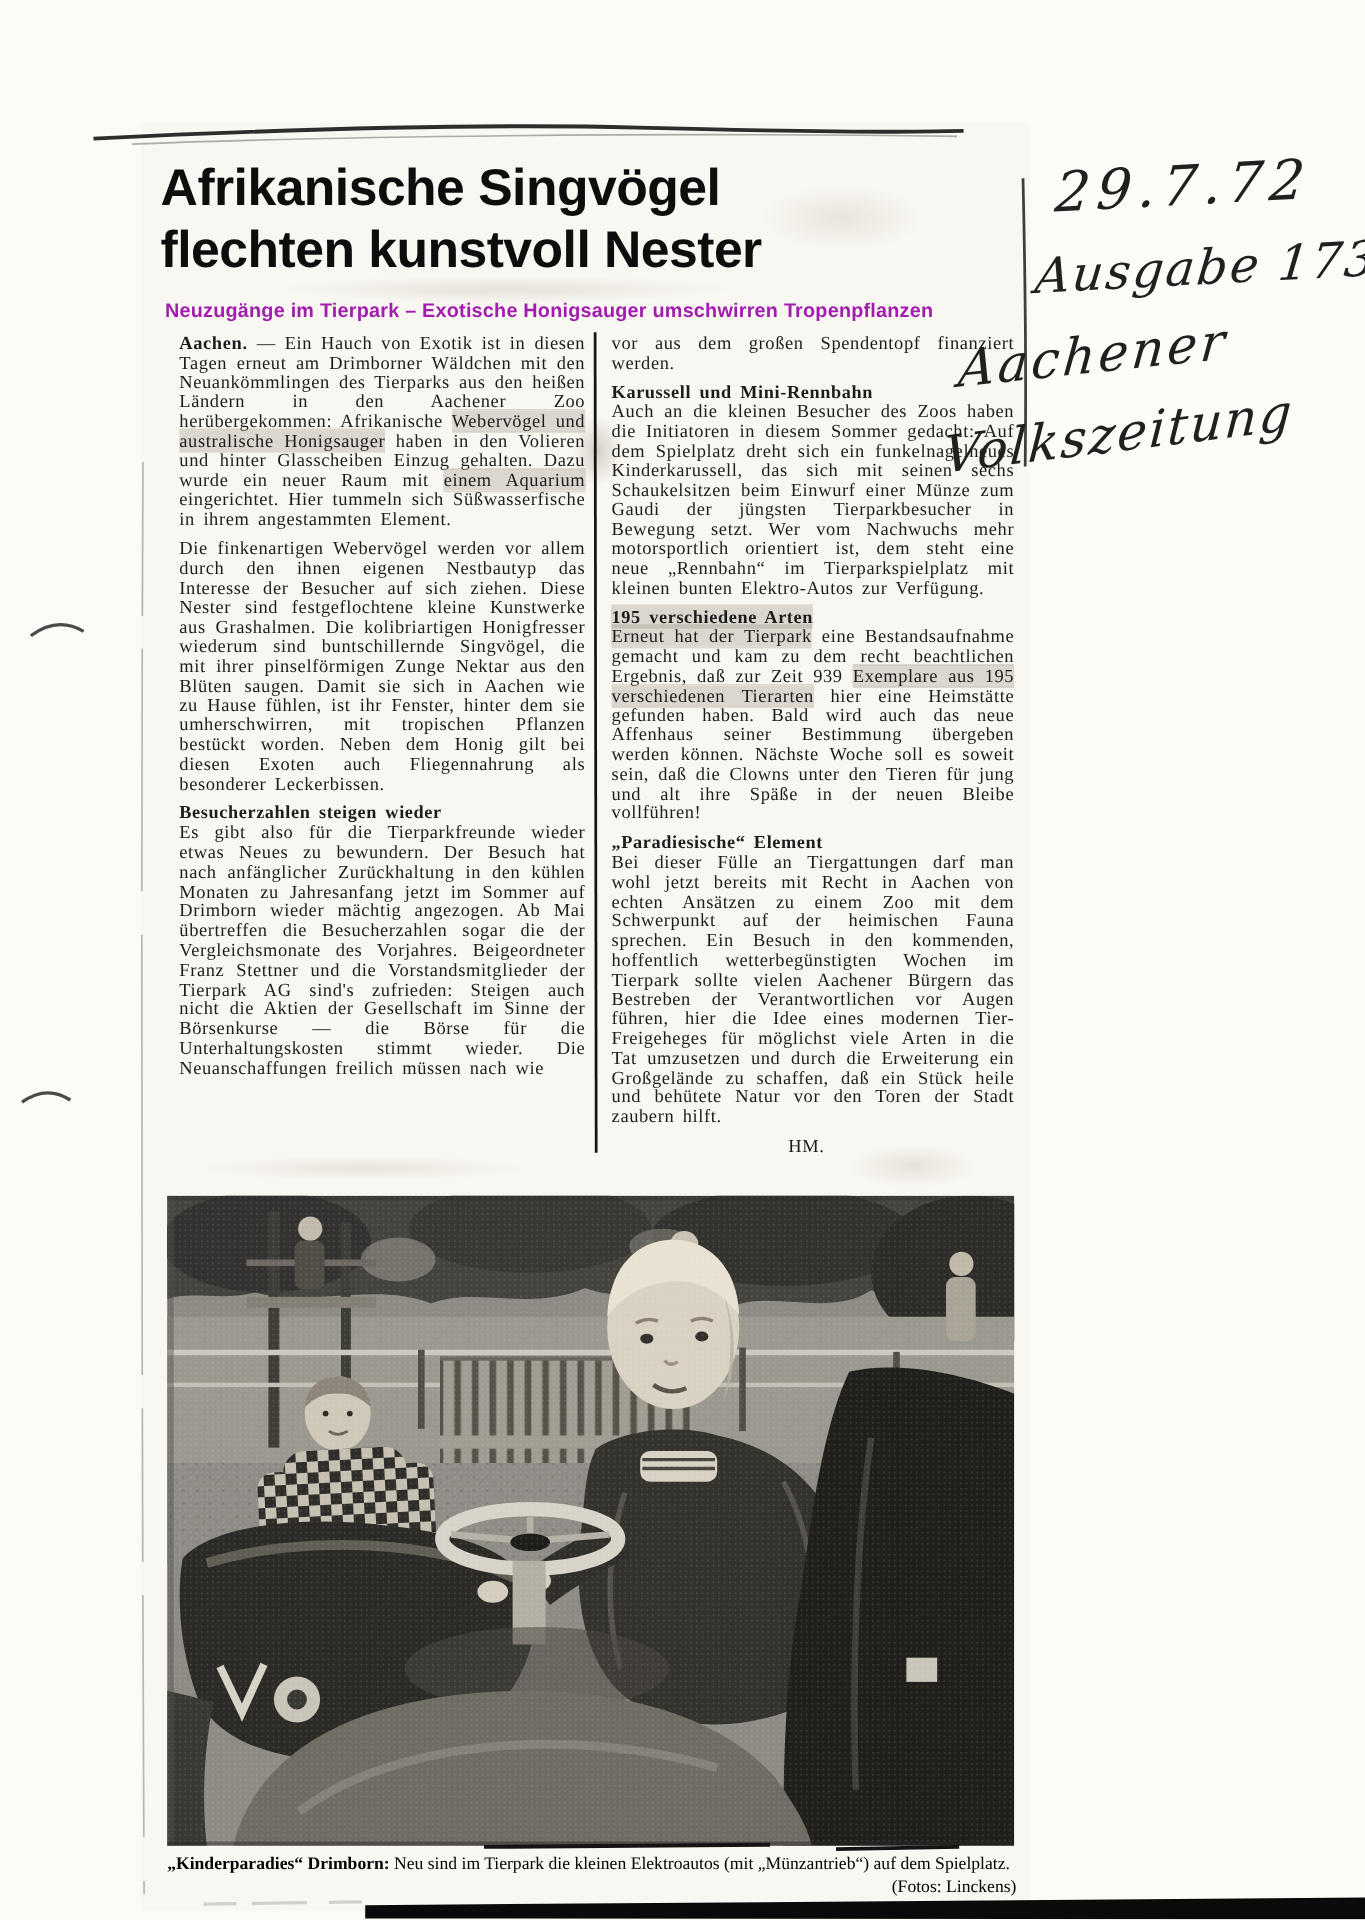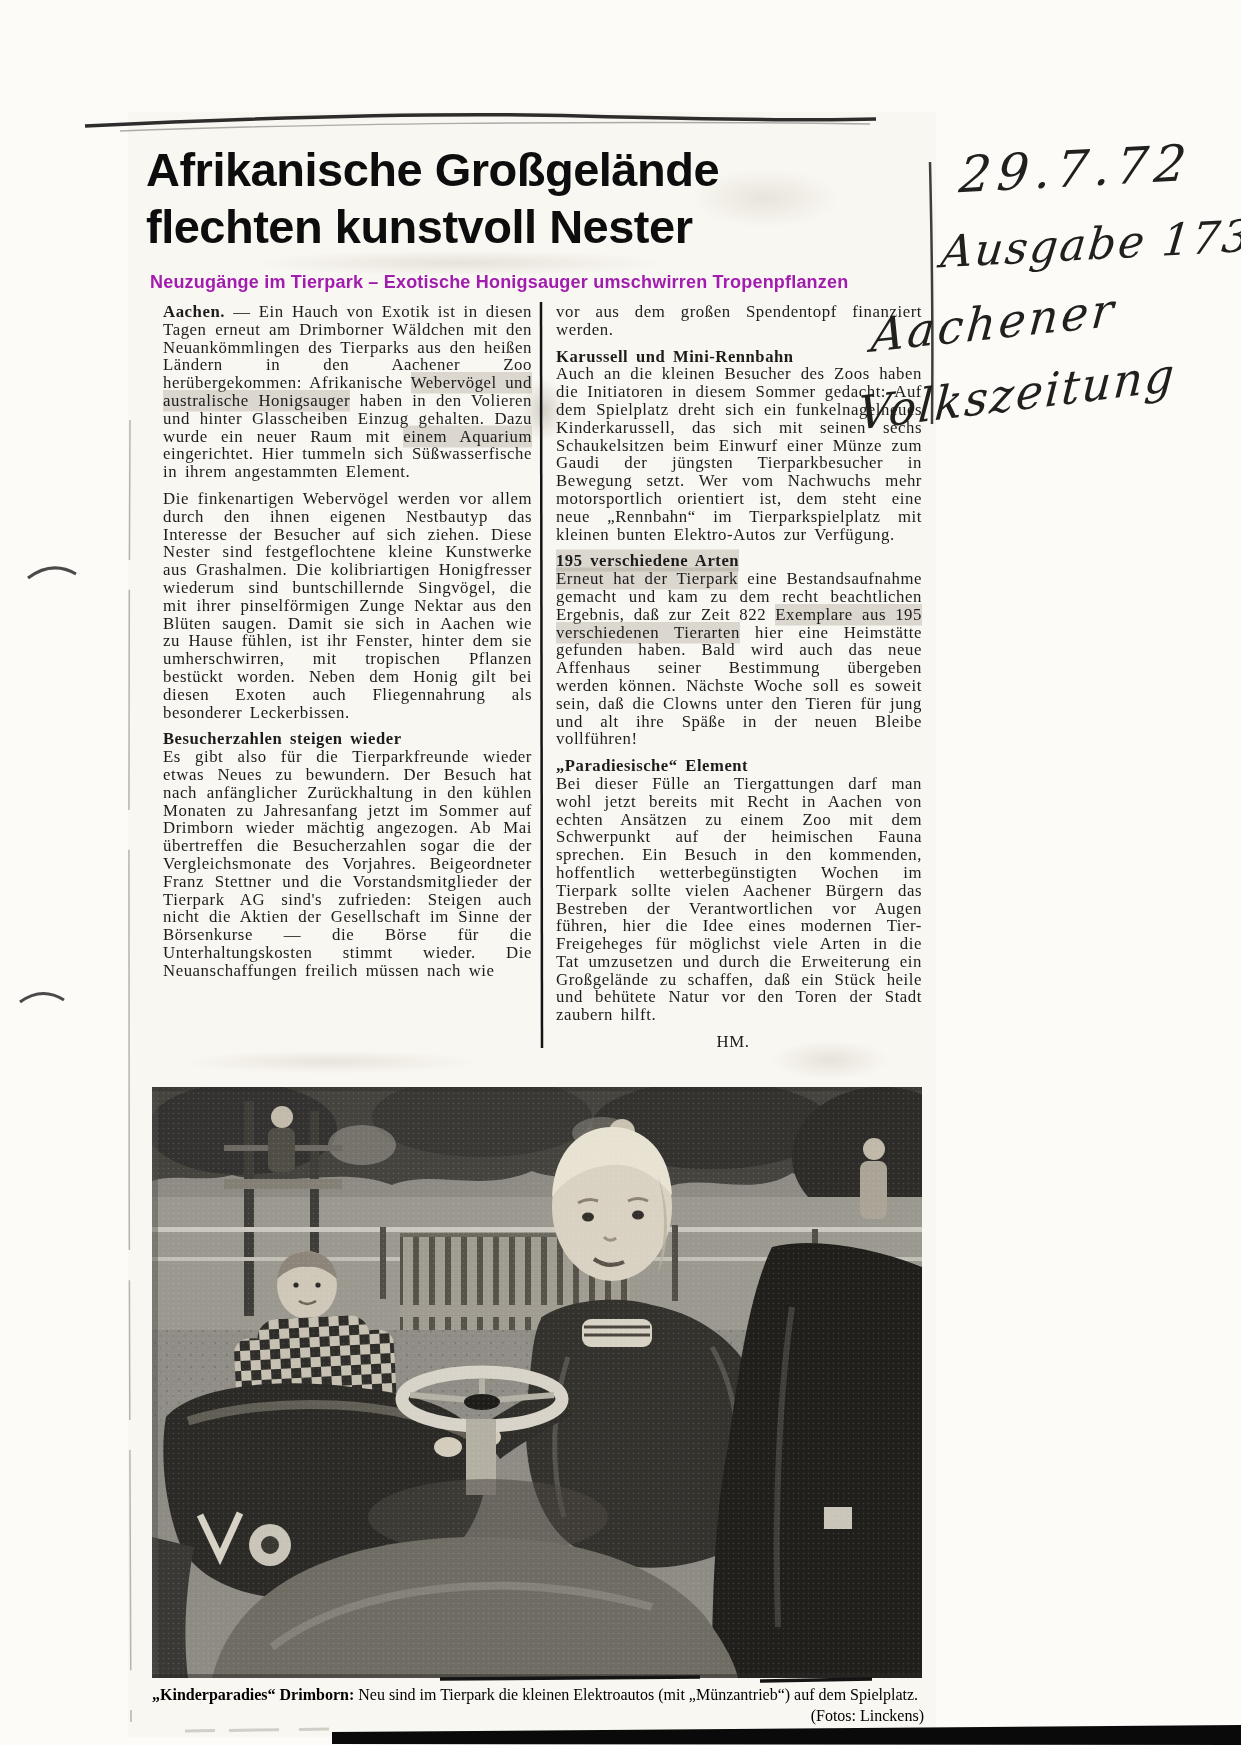--- a/index.html
+++ b/index.html
@@ -57,21 +57,21 @@
 
 <div class="clipping-bg"></div>
 
 <div class="smudge" style="left:520px;top:378px;width:46px;height:64px;background:radial-gradient(rgba(150,144,130,.38),transparent 70%);"></div>
 <div class="smudge" style="left:250px;top:250px;width:420px;height:26px;background:radial-gradient(rgba(160,154,140,.22),transparent 70%);"></div>
 <div class="smudge" style="left:690px;top:168px;width:150px;height:60px;background:radial-gradient(rgba(160,154,140,.20),transparent 70%);"></div>
 <div class="smudge" style="left:770px;top:1040px;width:120px;height:40px;background:radial-gradient(rgba(160,154,140,.22),transparent 70%);"></div>
 <div class="smudge" style="left:180px;top:1050px;width:300px;height:24px;background:radial-gradient(rgba(160,154,140,.20),transparent 70%);"></div>
 
 <div class="headline">
-  <div>Afrikanische Großgelände</div>
+  <div>Afrikanische Singvögel</div>
   <div>flechten kunstvoll Nester</div>
 </div>
 <div class="subheadline">Neuzugänge im Tierpark – Exotische Honigsauger umschwirren Tropenpflanzen</div>
 
 <div class="col col-left">
   <p class="para">
     <span class="lead">Aachen.</span>
     <span>—</span>
     <span>Ein Hauch von Exotik ist in diesen Tagen erneut am Drimborner Wäldchen mit den Neuankömmlingen des Tierparks aus den heißen Ländern in den Aachener Zoo herübergekommen: Afrikanische</span>
     <span class="hl">Webervögel und australische Honigsauger</span>
@@ -84,21 +84,21 @@
   <p class="para">Es gibt also für die Tierparkfreunde wieder etwas Neues zu bewundern. Der Besuch hat nach anfänglicher Zurückhaltung in den kühlen Monaten zu Jahresanfang jetzt im Sommer auf Drimborn wieder mächtig angezogen. Ab Mai übertreffen die Besucherzahlen sogar die der Vergleichsmonate des Vorjahres. Beigeordneter Franz Stettner und die Vorstandsmitglieder der Tierpark AG sind's zufrieden: Steigen auch nicht die Aktien der Gesellschaft im Sinne der Börsenkurse — die Börse für die Unterhaltungskosten stimmt wieder. Die Neuanschaffungen freilich müssen nach wie</p>
 </div>
 
 <div class="col col-right">
   <p class="para">vor aus dem großen Spendentopf finanziert werden.</p>
   <h3 class="subhead">Karussell und Mini-Rennbahn</h3>
   <p class="para">Auch an die kleinen Besucher des Zoos haben die Initiatoren in diesem Sommer gedacht: Auf dem Spielplatz dreht sich ein funkelnagelneues Kinderkarussell, das sich mit seinen sechs Schaukelsitzen beim Einwurf einer Münze zum Gaudi der jüngsten Tierparkbesucher in Bewegung setzt. Wer vom Nachwuchs mehr motorsportlich orientiert ist, dem steht eine neue „Rennbahn“ im Tierparkspielplatz mit kleinen bunten Elektro-Autos zur Verfügung.</p>
   <h3 class="subhead"><span class="hl">195 verschiedene Arten</span></h3>
   <p class="para">
     <span class="hl">Erneut hat der Tierpark</span>
-    <span>eine Bestandsaufnahme gemacht und kam zu dem recht beachtlichen Ergebnis, daß zur Zeit 822</span>
+    <span>eine Bestandsaufnahme gemacht und kam zu dem recht beachtlichen Ergebnis, daß zur Zeit 939</span>
     <span class="hl">Exemplare aus 195 verschiedenen Tierarten</span>
     <span>hier eine Heimstätte gefunden haben. Bald wird auch das neue Affenhaus seiner Bestimmung übergeben werden können. Nächste Woche soll es soweit sein, daß die Clowns unter den Tieren für jung und alt ihre Späße in der neuen Bleibe vollführen!</span>
   </p>
   <h3 class="subhead">„Paradiesische“ Element</h3>
   <p class="para">Bei dieser Fülle an Tiergattungen darf man wohl jetzt bereits mit Recht in Aachen von echten Ansätzen zu einem Zoo mit dem Schwerpunkt auf der heimischen Fauna sprechen. Ein Besuch in den kommenden, hoffentlich wetterbegünstigten Wochen im Tierpark sollte vielen Aachener Bürgern das Bestreben der Verantwortlichen vor Augen führen, hier die Idee eines modernen Tier-Freigeheges für möglichst viele Arten in die Tat umzusetzen und durch die Erweiterung ein Großgelände zu schaffen, daß ein Stück heile und behütete Natur vor den Toren der Stadt zaubern hilft.</p>
   <div class="byline">HM.</div>
 </div>
 
 <div class="handwriting hw1">29.7.72</div>
 <div class="handwriting hw2">Ausgabe 173</div>

